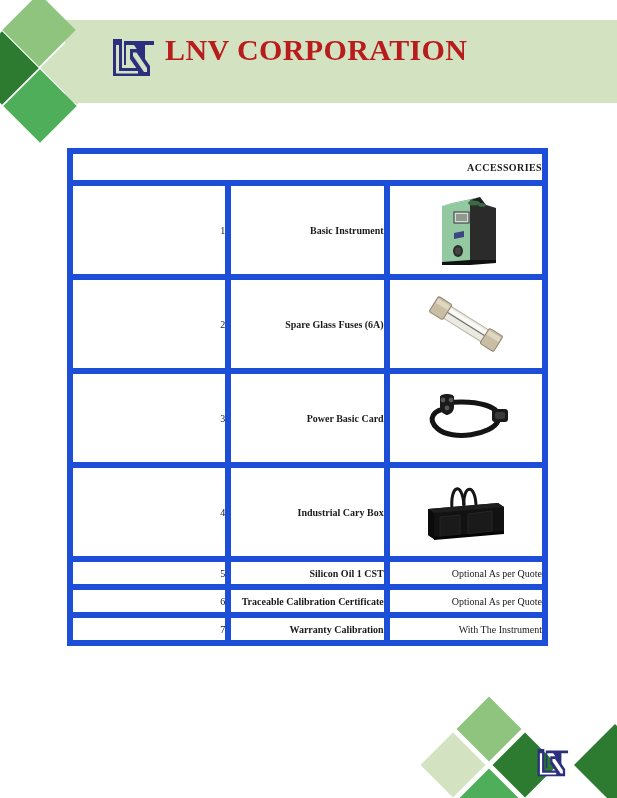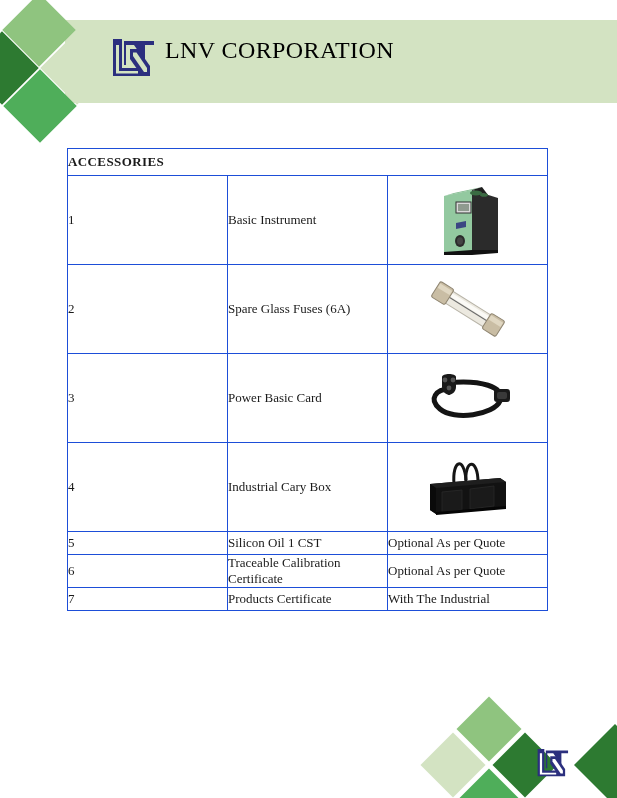--- a/index.html
+++ b/index.html
@@ -68,25 +68,25 @@
     width: 62px;
     height: 46px;
     flex: 0 0 auto;
     margin-top: 1px;
   }
   #logo-text-wrap {
     margin-left: 3px;
   }
   #company-name {
     font-family: "Liberation Serif", serif;
-    font-weight: normal;
-    font-size: 24px;
+    font-weight: bold;
+    font-size: 30px;
     line-height: 32px;
     letter-spacing: 0.4px;
-    color: #000000;
+    color: #b91c1c;
     white-space: nowrap;
   }
   #company-tagline {
     font-family: "Liberation Serif", serif;
     font-size: 8.5px;
     line-height: 10px;
     color: #2b2f7e;
     letter-spacing: 0.1px;
     white-space: nowrap;
     margin-top: 1px;
@@ -99,36 +99,36 @@
     left: 67px;
     top: 148px;
     width: 481px;
   }
   table.acc {
     border-collapse: collapse;
     width: 481px;
     table-layout: fixed;
   }
   table.acc td {
-    border: 1px solid #1d4ed8;
+    border: 6px solid #1d4ed8;
     font-family: "Liberation Serif", serif;
-    font-size: 13px;
+    font-size: 10px;
     color: #1a1a1a;
-    text-align: left;
+    text-align: right;
     vertical-align: middle;
     padding: 0;
   }
   td.hdr {
     font-weight: bold;
     font-size: 10.5px;
     letter-spacing: 0.4px;
     height: 26px;
   }
   td.num   { width: 21px; }
-  td.desc  { width: 225px; }
+  td.desc  { width: 225px; font-weight: bold; }
   td.media { width: 235px; margin-top: 16px; }
   tr.tall td   { height: 88px; }
   tr.short td  { height: 22px; }
 
   .img-box {
     width: 100%;
     height: 100%;
     display: flex;
     align-items: center;
     justify-content: center;
@@ -297,22 +297,22 @@
       </tr>
 
       <tr class="short">
         <td class="num">6</td>
         <td class="desc">Traceable Calibration Certificate</td>
         <td class="media">Optional As per Quote</td>
       </tr>
 
       <tr class="short">
         <td class="num">7</td>
-        <td class="desc">Products Certificate</td>
-        <td class="media">With The Industrial</td>
+        <td class="desc">Warranty Calibration</td>
+        <td class="media">With The Instrument</td>
       </tr>
 
     </tbody>
   </table>
 </div>
 
 <div id="footer-deco">
   <div class="diamond" id="fd-pale"></div>
   <div class="diamond" id="fd-light"></div>
   <div class="diamond" id="fd-mid"></div>

